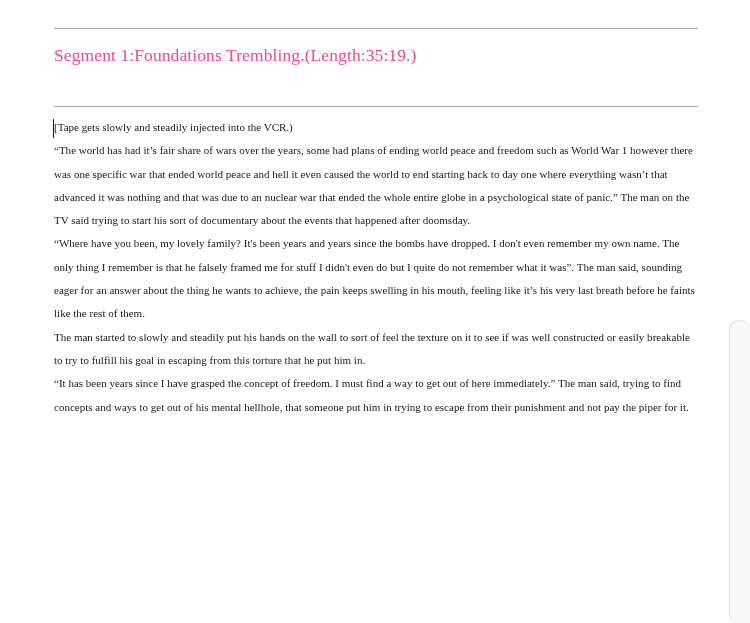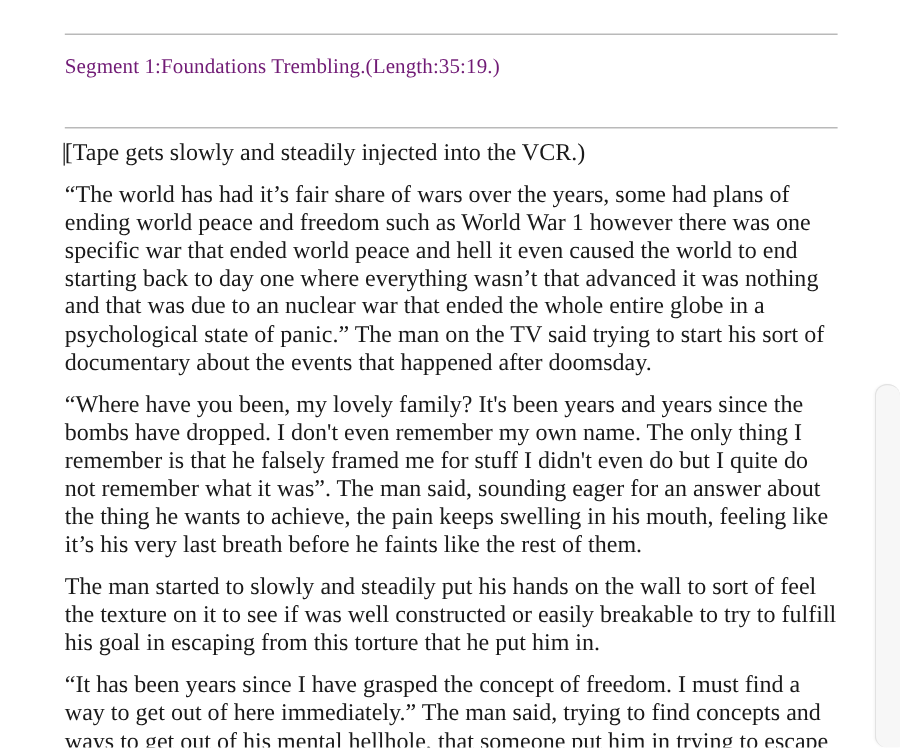--- a/index.html
+++ b/index.html
@@ -45,47 +45,47 @@
   }
 
   .rule-second {
     margin-top: 0;
   }
 
   .segment-heading {
     font-size: 17.5px;
     line-height: 23px;
     font-weight: 400;
-    color: #701a75;
+    color: #ec4899;
     margin: 0;
     padding-top: 15px;
     padding-bottom: 0;
     letter-spacing: 0.1px;
     white-space: nowrap;
   }
 
   .heading-spacer {
     height: 39px;
   }
 
   .body-block {
     padding-top: 9px;
   }
 
   p.para {
     margin: 0;
-    font-size: 20px;
+    font-size: 11px;
     line-height: 23.3px;
     color: #1a1a1a;
     text-align: left;
     letter-spacing: 0.01px;
   }
 
   p.para + p.para {
-    margin-top: 12px;
+    margin-top: 0;
   }
 
   p.para.spaced {
     margin-top: 23px;
   }
 
   .caret-line {
     position: relative;
   }
 

